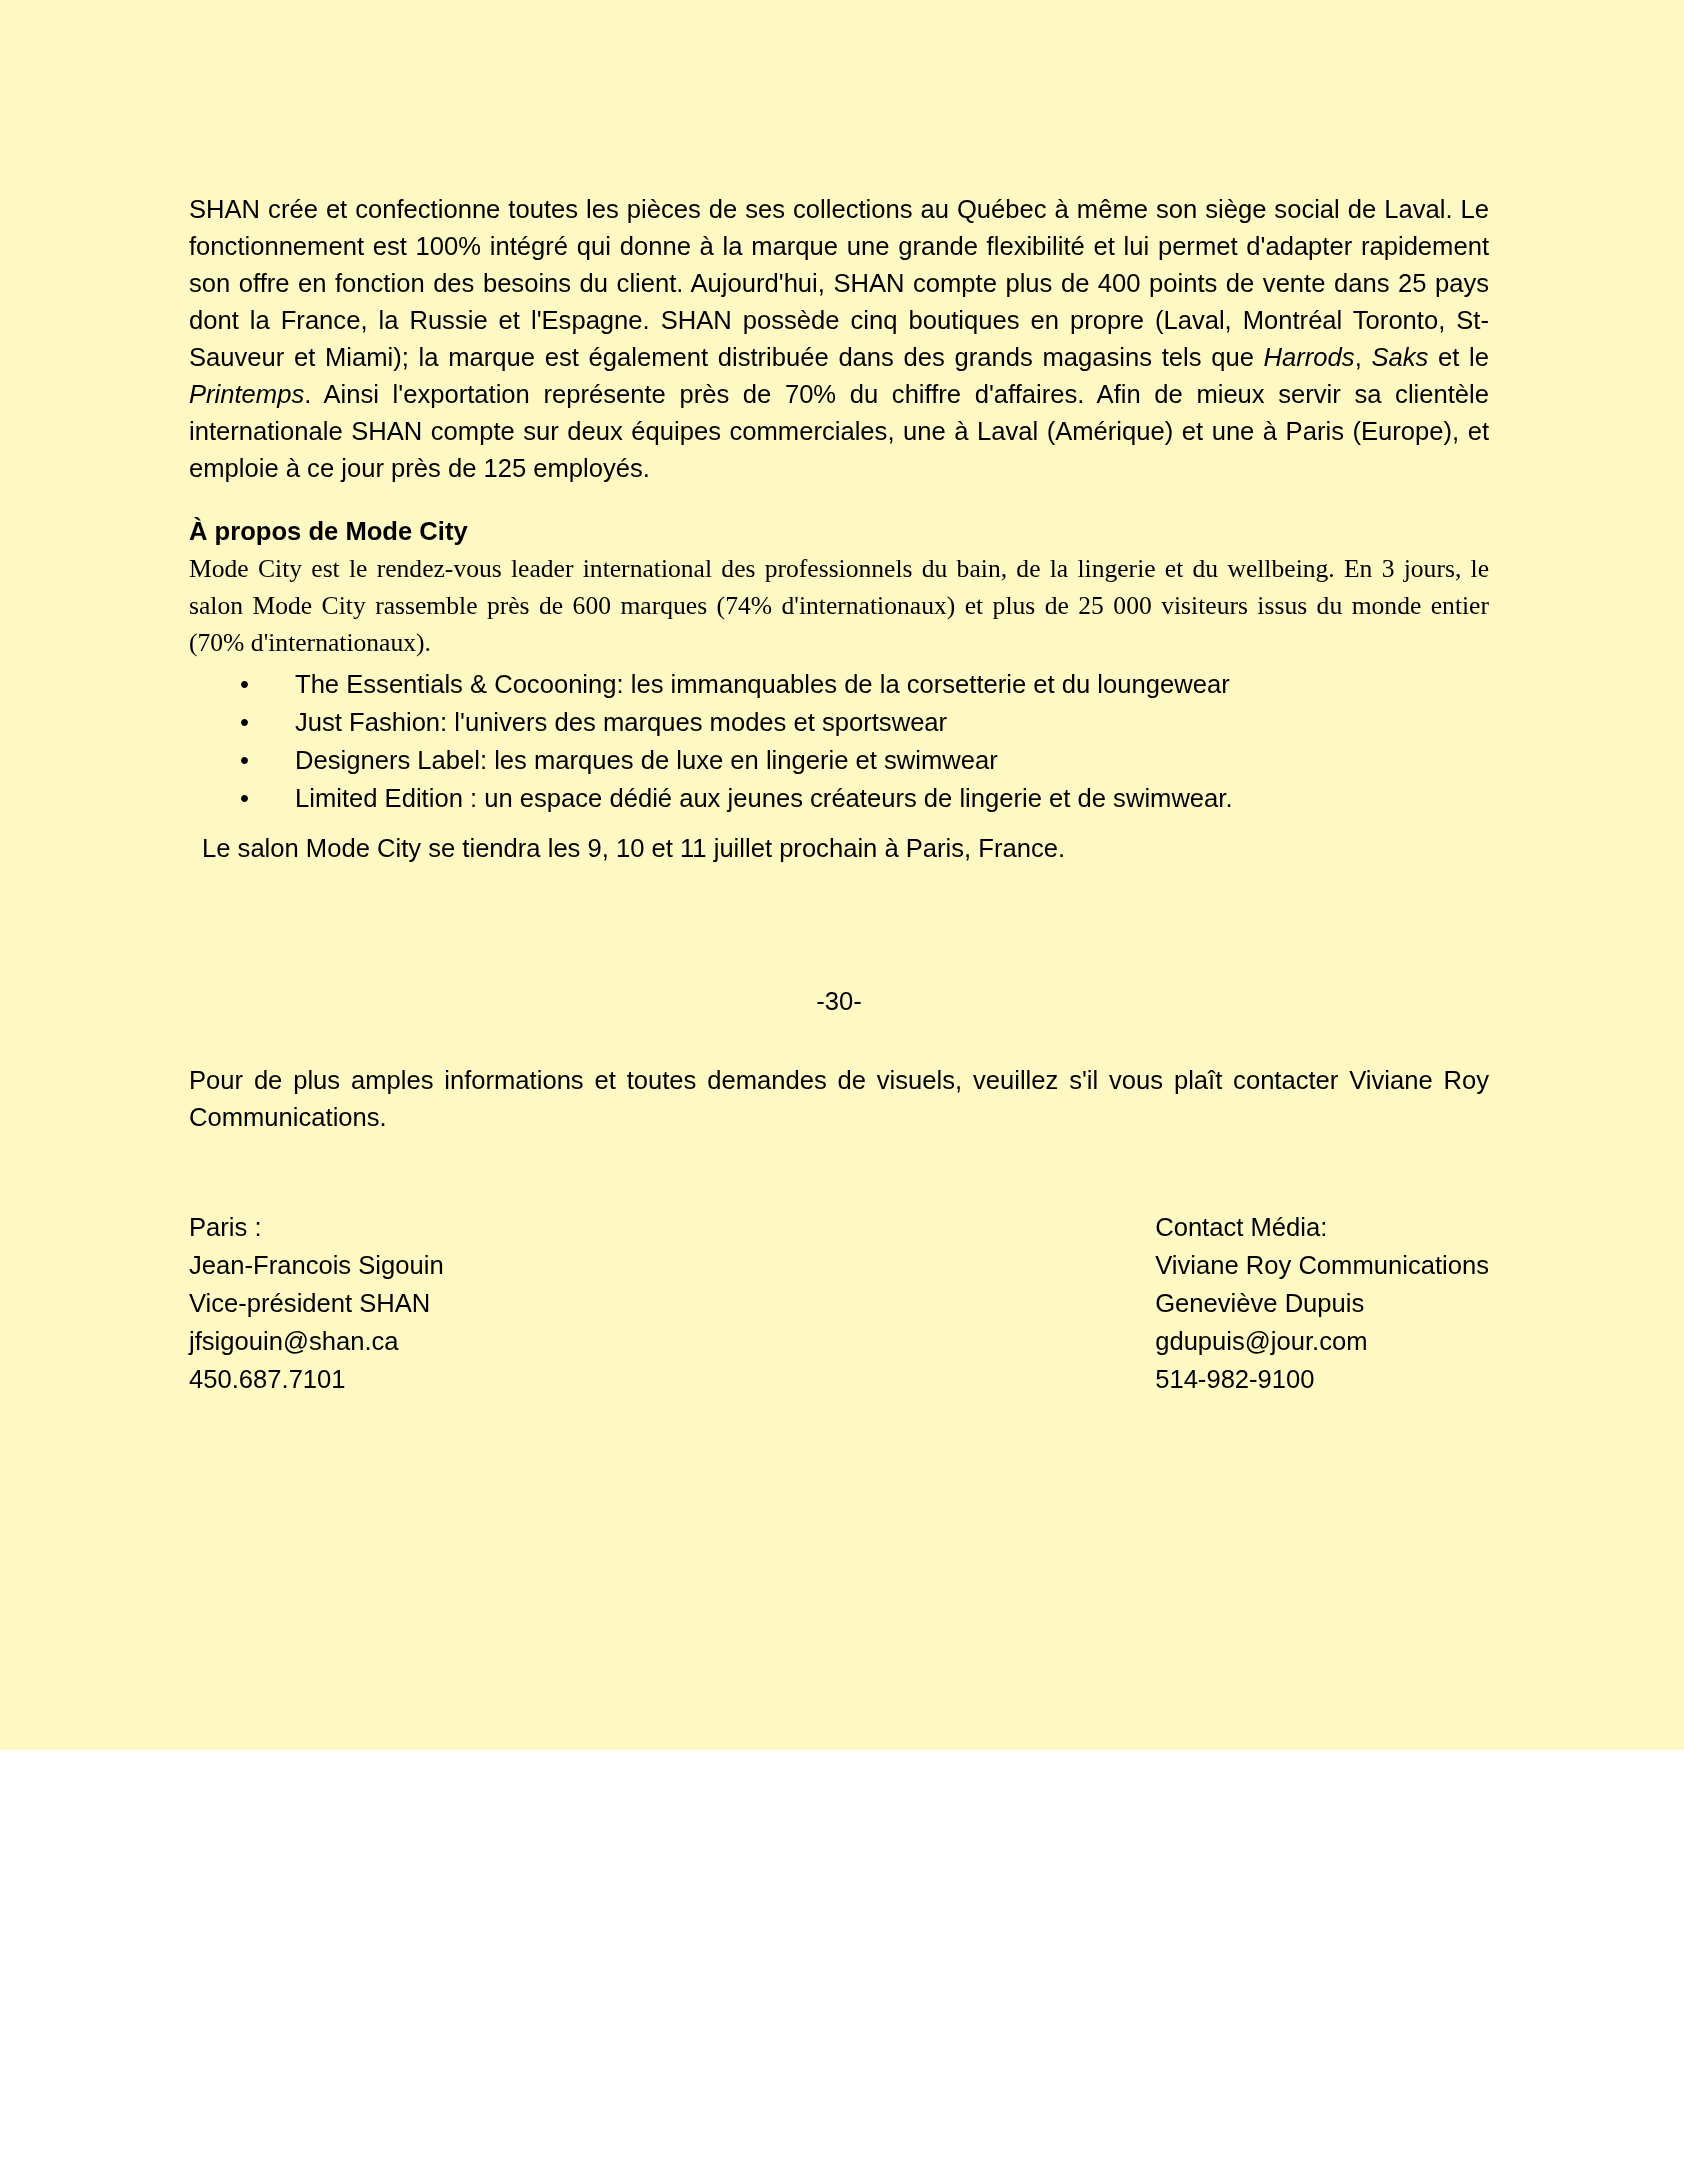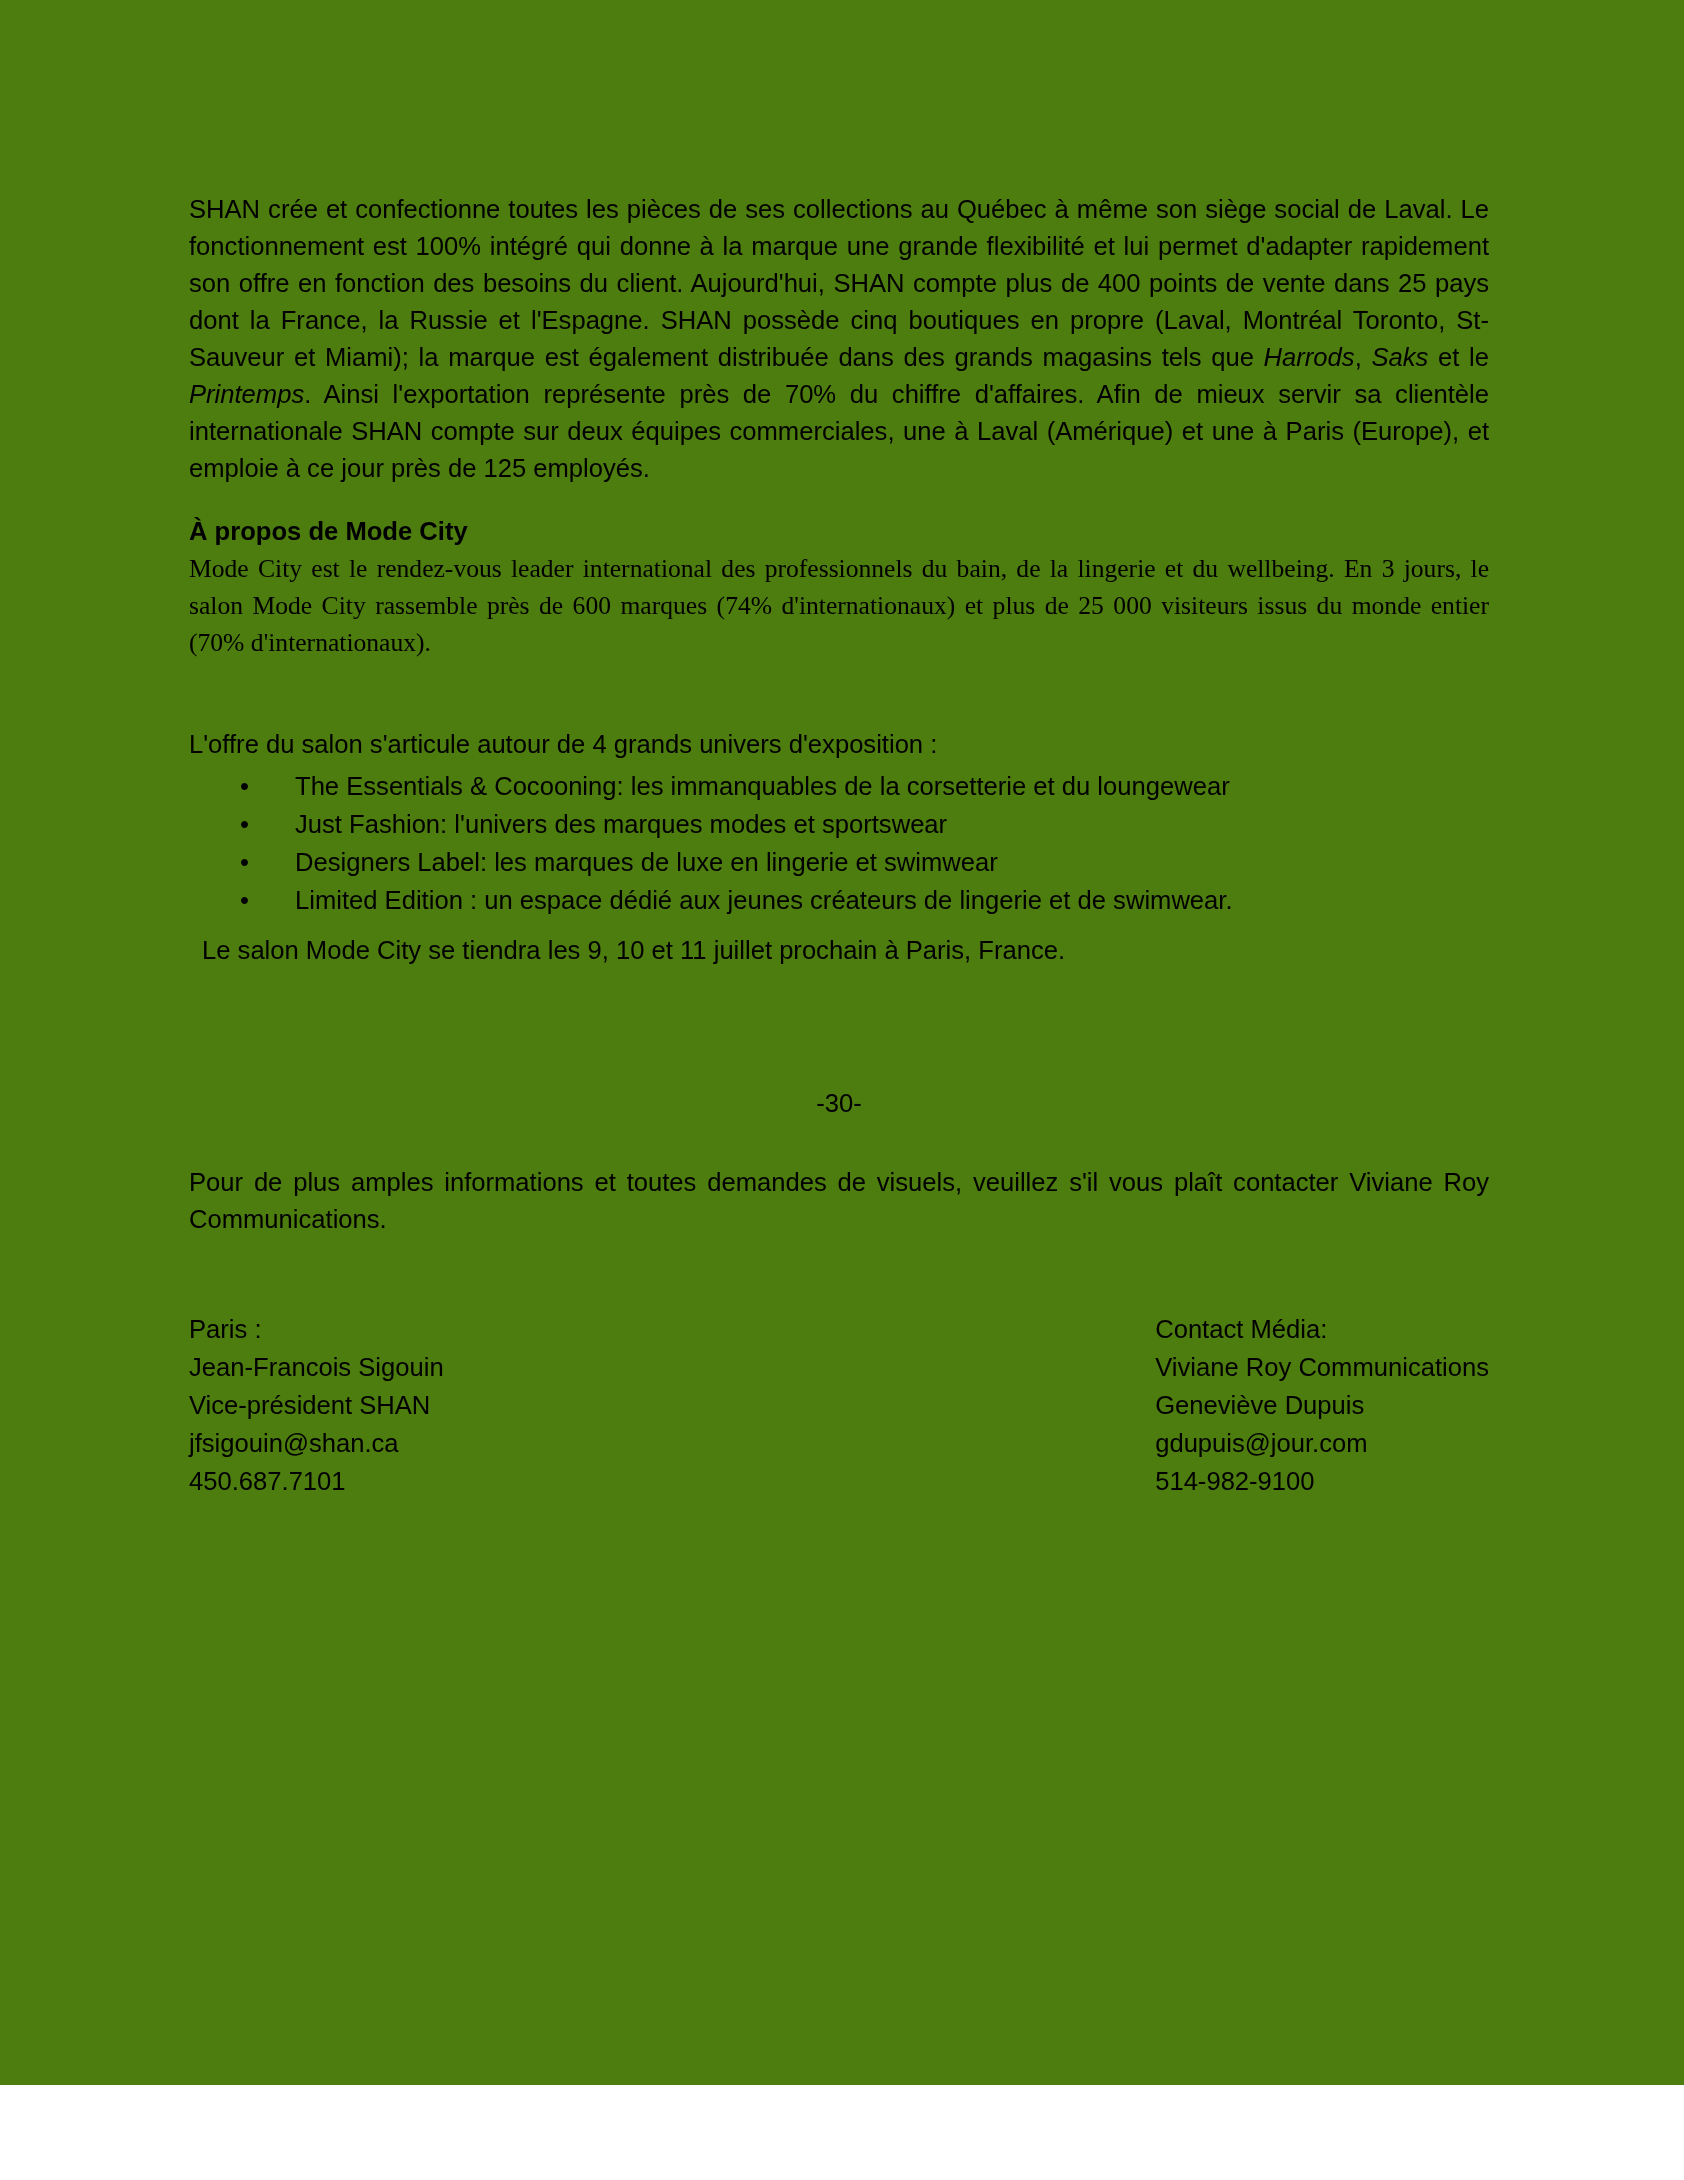--- a/index.html
+++ b/index.html
@@ -3,22 +3,22 @@
 <meta charset="utf-8">
 <style>
   html, body {
     margin: 0;
     padding: 0;
     background: #ffffff;
   }
   .page {
     position: relative;
     width: 1685px;
-    height: 2085px;
-    background: #4d7c0f;
+    height: 1750px;
+    background: #fef9c3;
     color: #000000;
     font-family: "Liberation Sans", "DejaVu Sans", sans-serif;
     font-size: 25.6px;
     line-height: 37px;
     box-sizing: border-box;
     padding: 191px 196px 0 189px;
     overflow: hidden;
   }
   .para-justify {
     text-align: justify;
@@ -74,21 +74,20 @@
 <body>
 
 <div class="page">
 
   <p class="para-justify"><span>SHAN crée et confectionne toutes les pièces de ses collections au Québec à même son siège social de Laval. Le fonctionnement est 100% intégré qui donne à la marque une grande flexibilité et lui permet d'adapter rapidement son offre en fonction des besoins du client. Aujourd'hui, SHAN compte plus de 400 points de vente dans 25 pays dont la France, la Russie et l'Espagne. SHAN possède cinq boutiques en propre (Laval, Montréal Toronto, St-Sauveur et Miami); la marque est également distribuée dans des grands magasins tels que </span><span class="italic">Harrods</span><span>, </span><span class="italic">Saks</span><span> et le </span><span class="italic">Printemps</span><span>. Ainsi l'exportation représente près de 70% du chiffre d'affaires. Afin de mieux servir sa clientèle internationale SHAN compte sur deux équipes commerciales, une à Laval (Amérique) et une à Paris (Europe), et emploie à ce jour près de 125 employés.</span></p>
 
   <p class="section-heading">À propos de Mode City</p>
 
   <p class="about-para">Mode City est le rendez-vous leader international des professionnels du bain, de la lingerie et du wellbeing. En 3 jours, le salon Mode City rassemble près de 600 marques (74% d'internationaux) et plus de 25 000 visiteurs issus du monde entier (70% d'internationaux).</p>
 
-  <p class="offer-intro">L'offre du salon s'articule autour de 4 grands univers d'exposition :</p>
 
   <ul class="universe-list">
     <li><span class="bullet-dot">•</span><span>The Essentials &amp; Cocooning: les immanquables de la corsetterie et du loungewear</span></li>
     <li><span class="bullet-dot">•</span><span>Just Fashion: l'univers des marques modes et sportswear</span></li>
     <li><span class="bullet-dot">•</span><span>Designers Label: les marques de luxe en lingerie et swimwear</span></li>
     <li><span class="bullet-dot">•</span><span>Limited Edition : un espace dédié aux  jeunes créateurs de lingerie et de swimwear.</span></li>
   </ul>
 
   <p class="closing-line">Le salon Mode City se tiendra les 9, 10 et 11 juillet prochain à Paris, France.</p>
 

